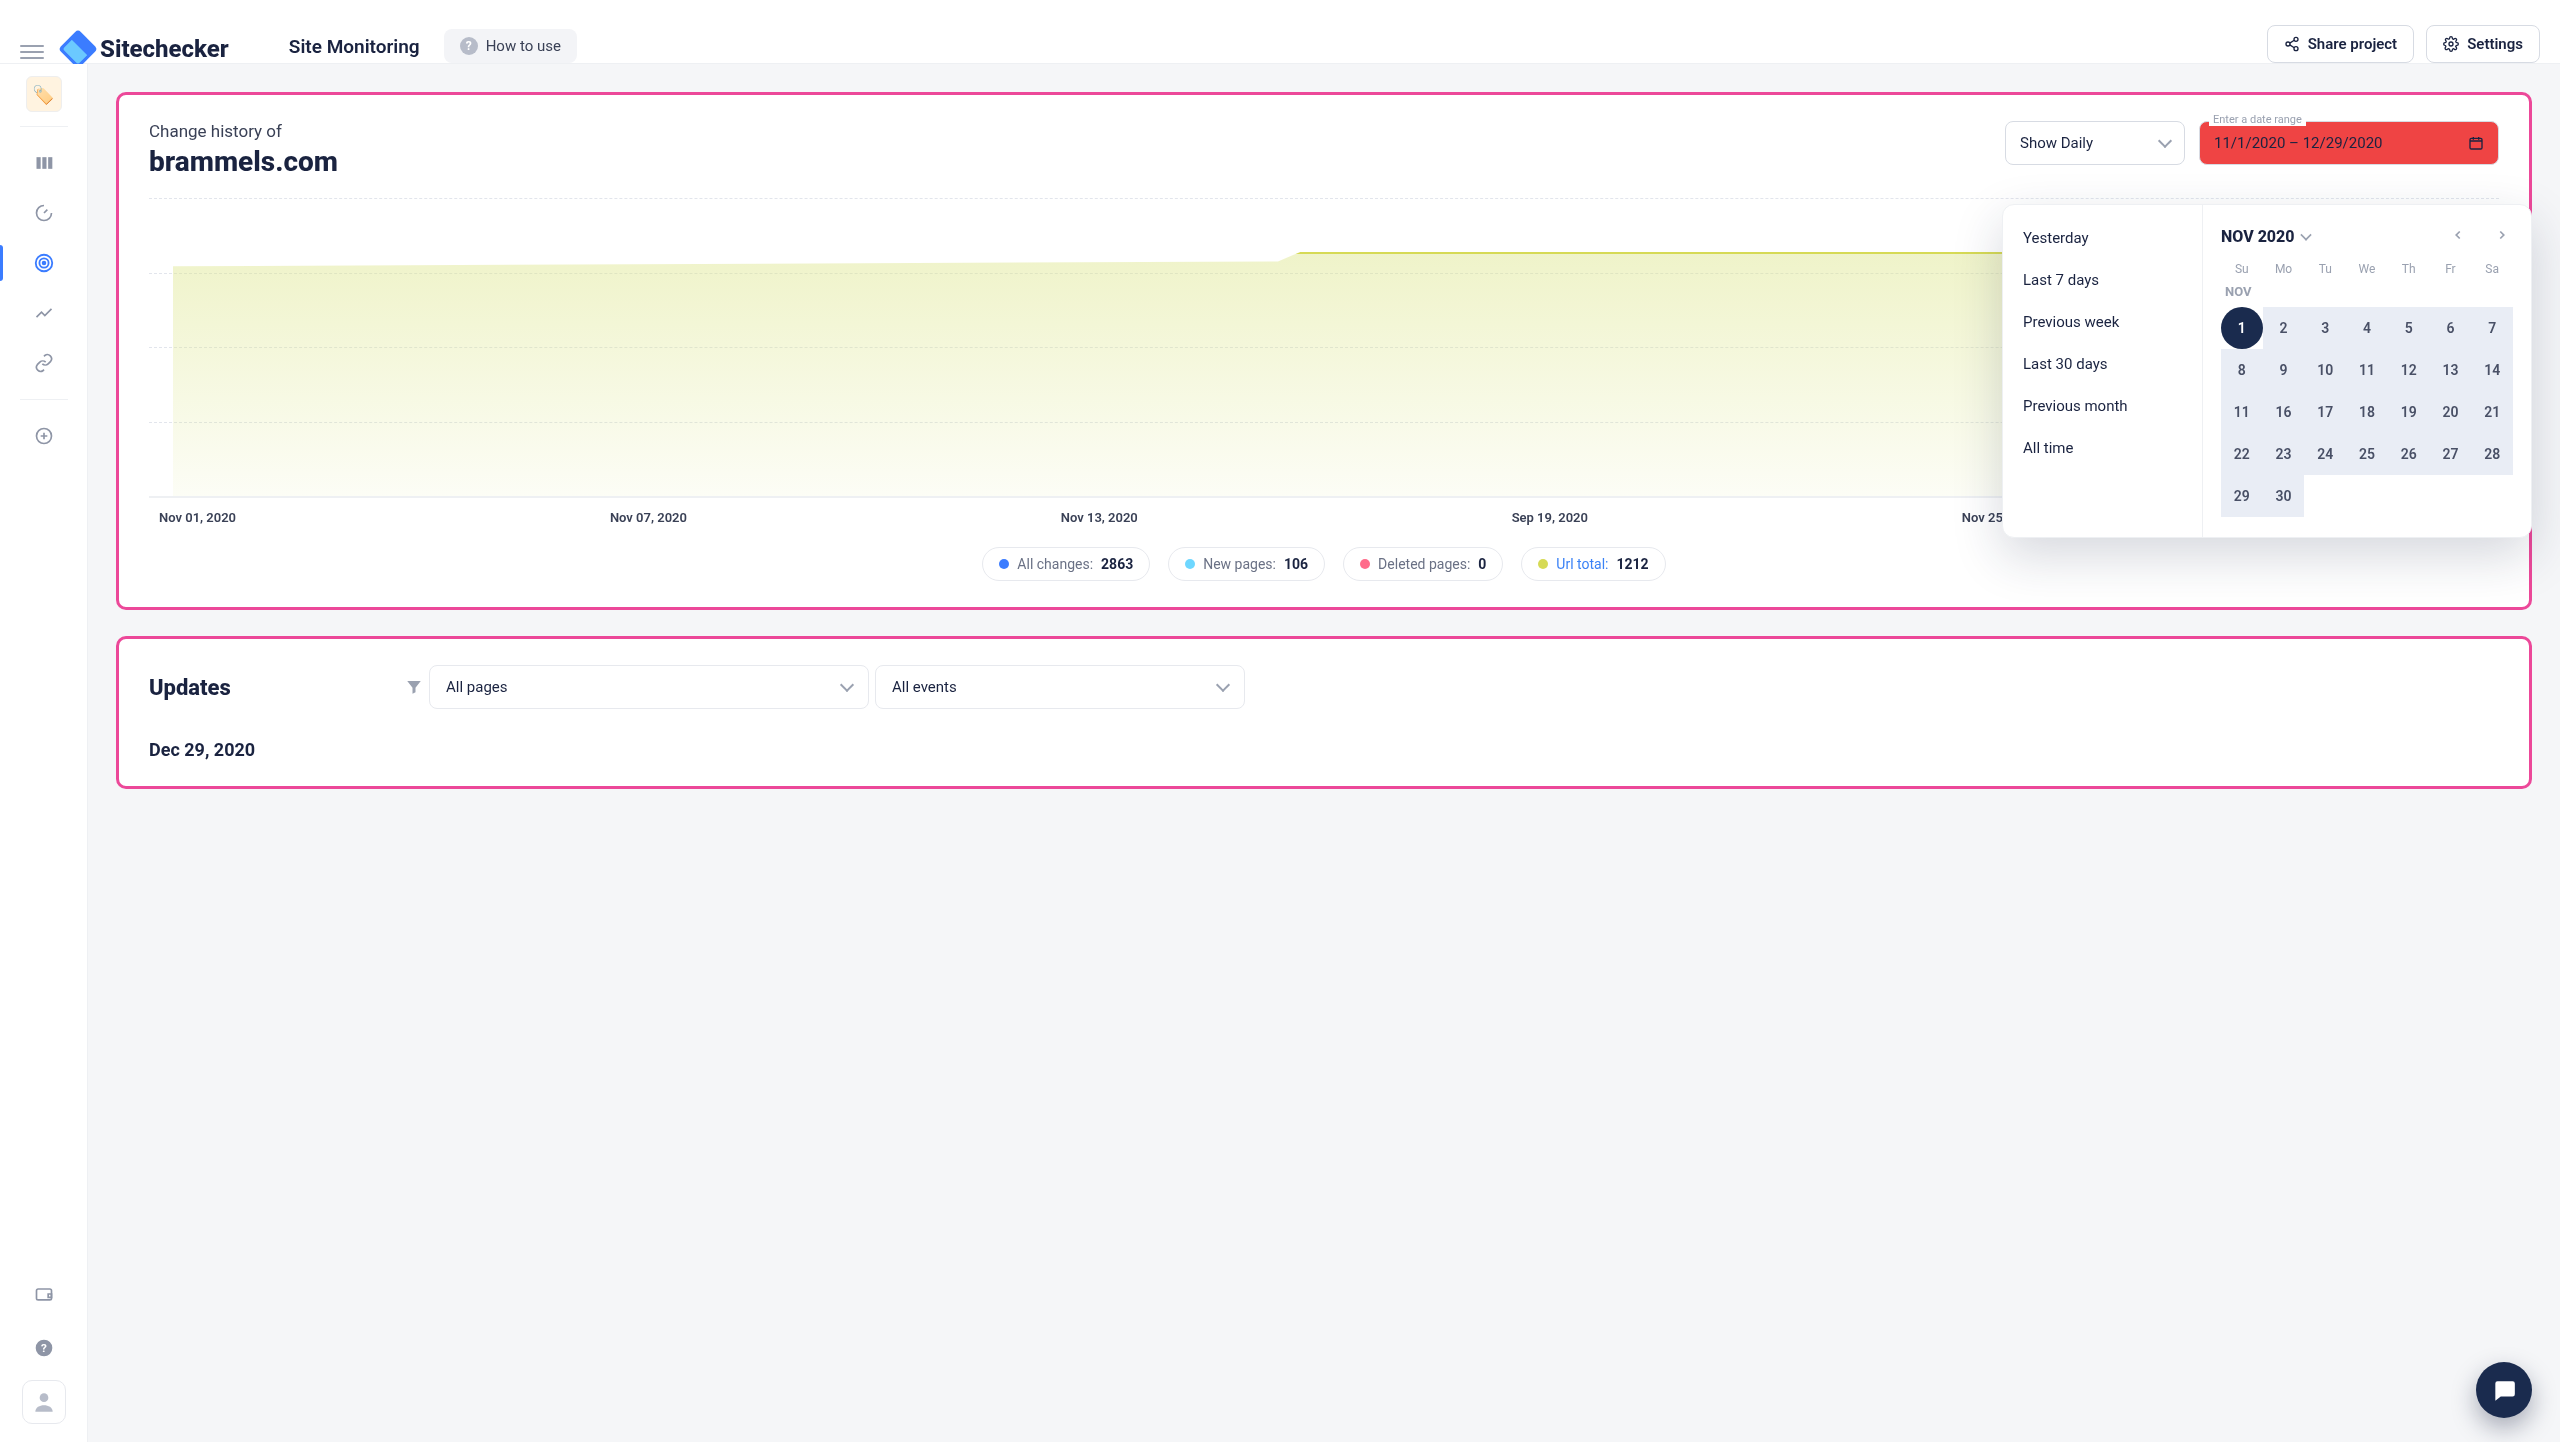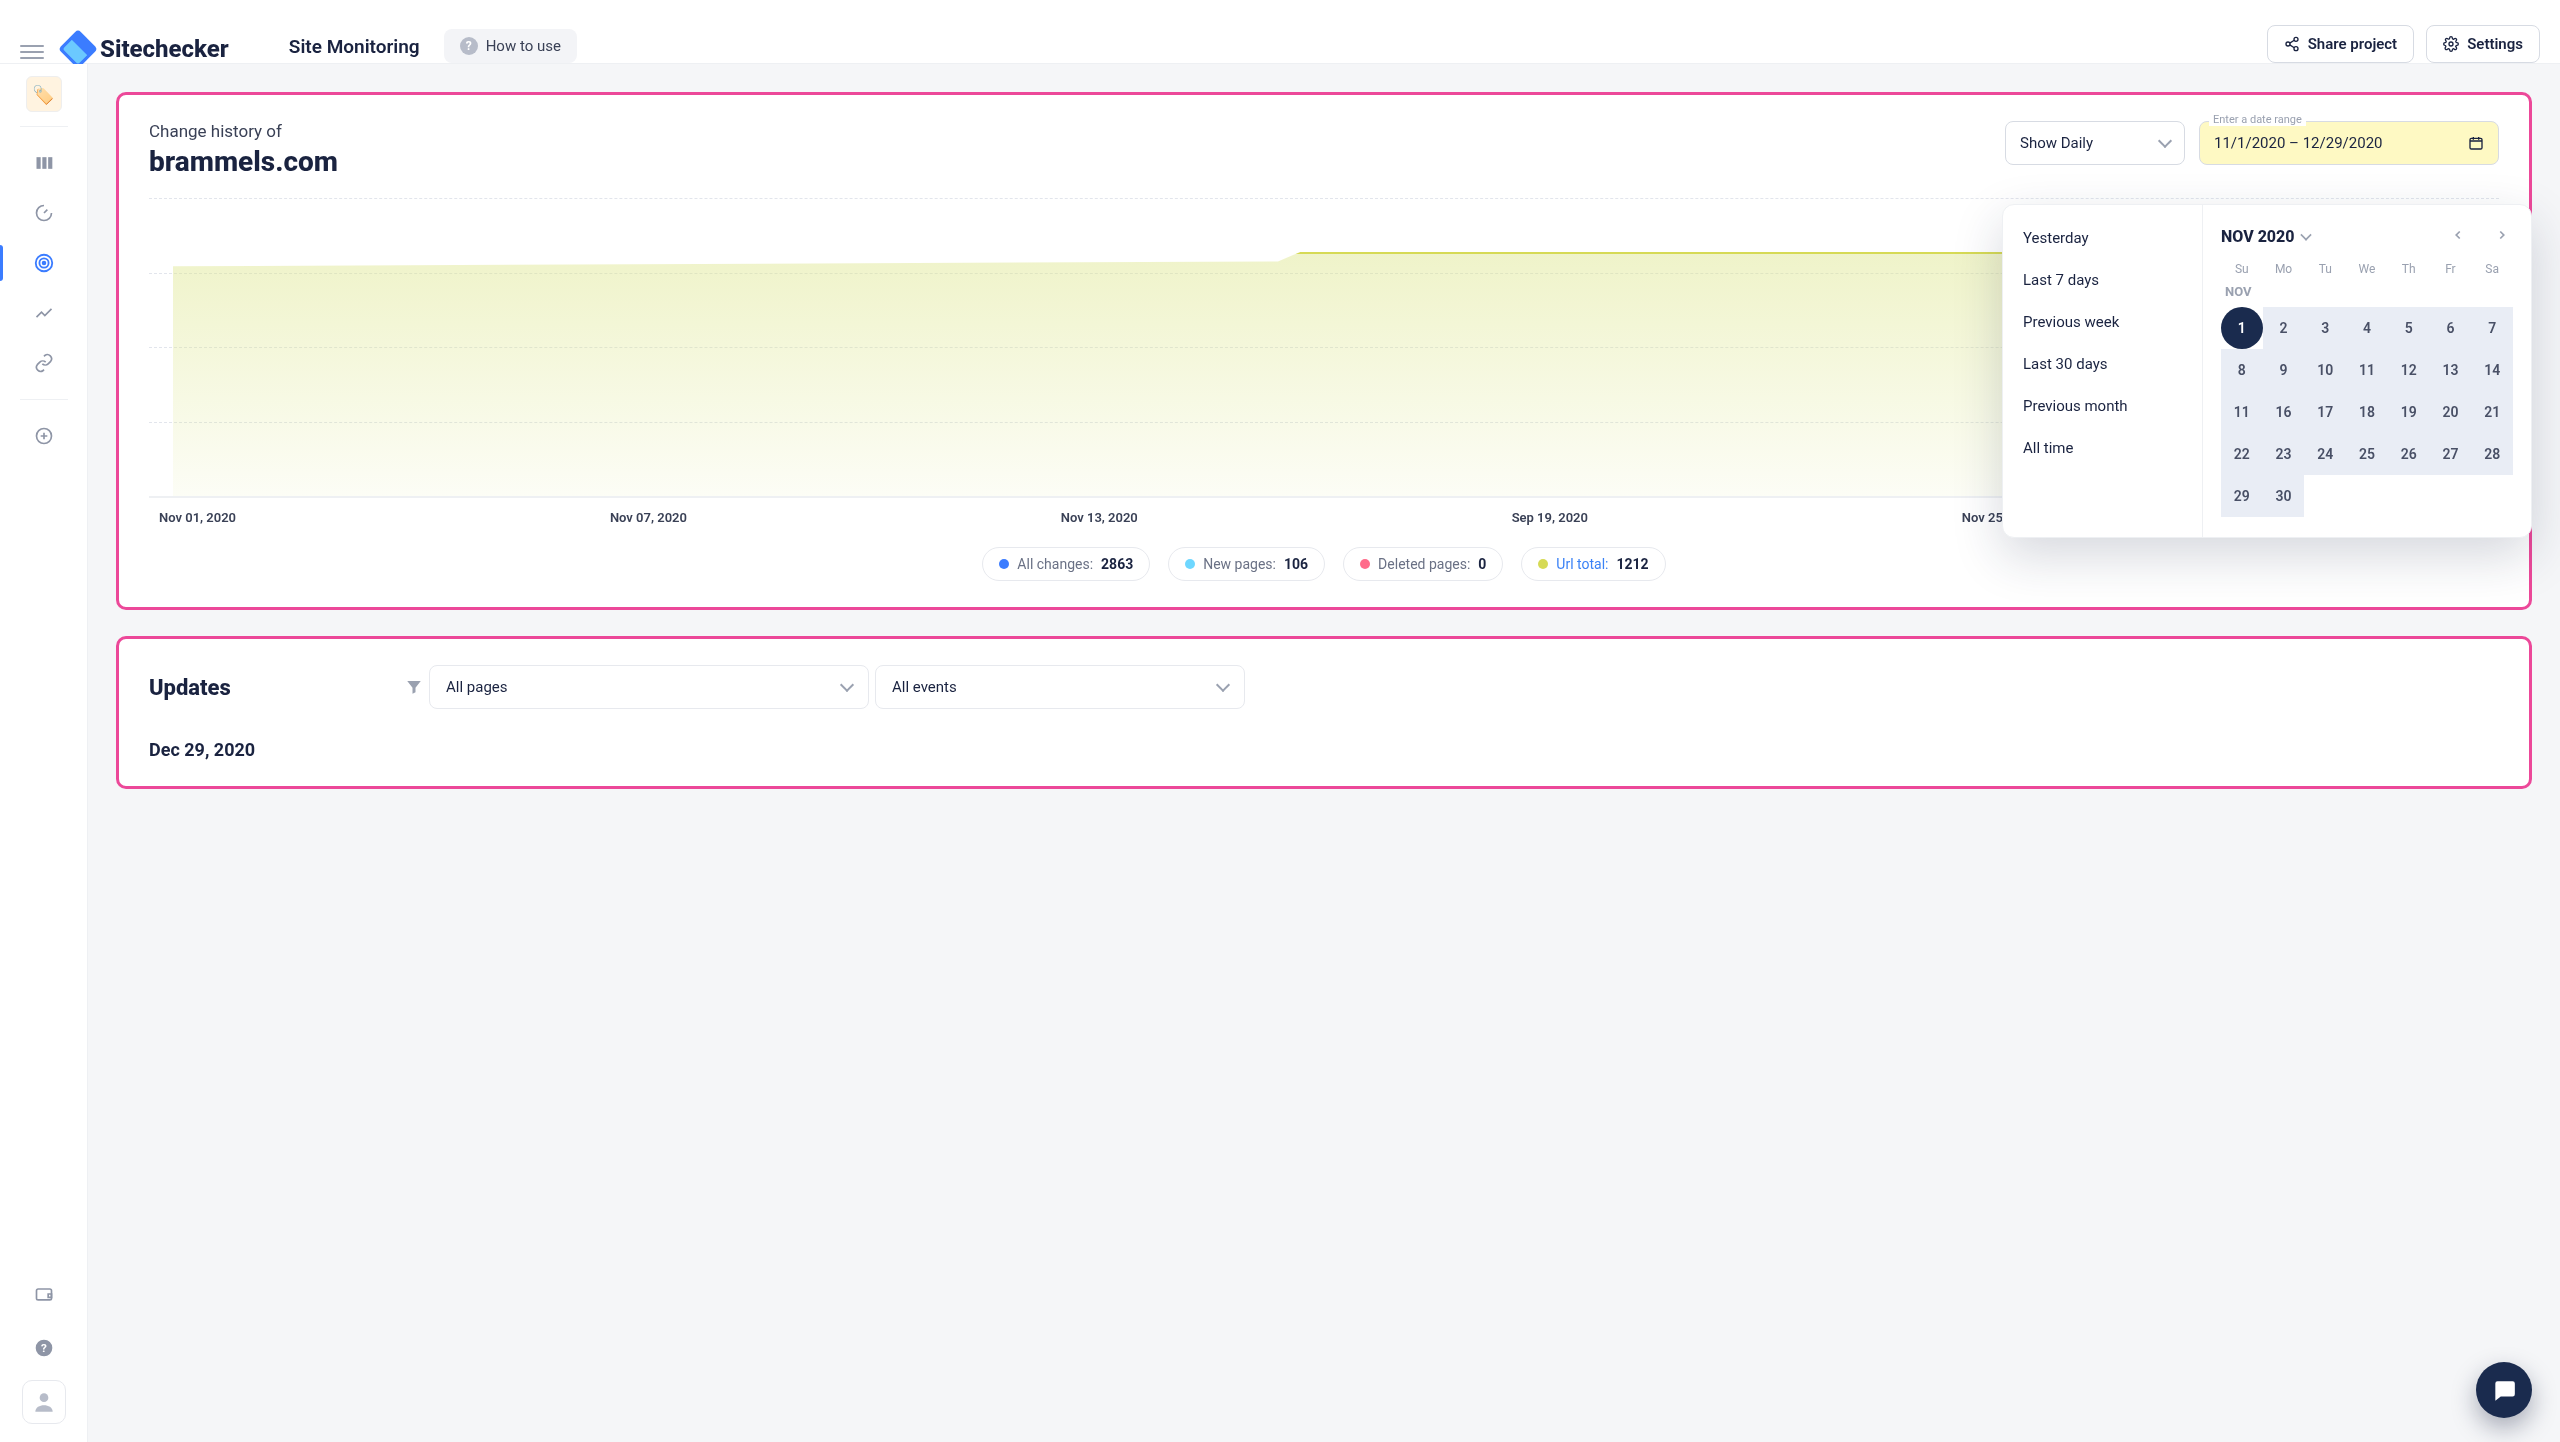--- a/index.html
+++ b/index.html
@@ -40,21 +40,21 @@
 .ch-title-small{font-size:17px;color:#3a4156;margin-bottom:4px;}
 .ch-domain{font-size:28px;font-weight:800;color:#1a2340;}
 
 .card-head{display:flex;align-items:flex-start;justify-content:space-between;}
 .controls{display:flex;gap:14px;align-items:flex-start;}
 .daily-dd{width:180px;border:1px solid #d7dbe3;border-radius:8px;padding:12px 14px;display:flex;align-items:center;justify-content:space-between;color:#1a2340;font-size:15px;cursor:pointer;background:#fff;}
 .chev{width:10px;height:10px;border-right:2px solid #9aa1b0;border-bottom:2px solid #9aa1b0;transform:rotate(45deg);margin-top:-4px;}
 
 .date-wrap{position:relative;width:300px;}
 .date-label{position:absolute;top:-8px;left:10px;background:#fff;padding:0 4px;font-size:11px;color:#9aa1b0;}
-.date-input{width:100%;border:1px solid #d7dbe3;border-radius:8px;padding:12px 14px;font-size:15px;color:#1a2340;display:flex;align-items:center;justify-content:space-between;cursor:pointer;background:#fef9c3;}
+.date-input{width:100%;border:1px solid #d7dbe3;border-radius:8px;padding:12px 14px;font-size:15px;color:#1a2340;display:flex;align-items:center;justify-content:space-between;cursor:pointer;background:#ef4444;}
 .cal-icon{width:16px;height:16px;}
 
 
 .chart-area{position:relative;height:300px;margin-top:20px;border-bottom:2px solid #eef0f3;}
 .grid-line{position:absolute;left:0;right:0;border-top:1px dashed #e2e5ec;}
 .area-fill{position:absolute;left:24px;right:24px;top:18%;bottom:0;background:linear-gradient(to bottom,rgba(220,229,136,.45),rgba(220,229,136,.08));border-top:2px solid #d6da55;clip-path:polygon(0 6%,48% 4%,49% 0,100% 0,100% 100%,0 100%);}
 .bars{position:absolute;left:20px;right:20px;bottom:0;display:flex;align-items:flex-end;gap:3px;}
 .bar{flex:1;border-radius:4px 4px 0 0;}
 .bar.blue{background:linear-gradient(to top,#c9daff,#3b7cff);}
 .bar.cyan{background:linear-gradient(to top,#c6eeff,#5fd3ff);}

